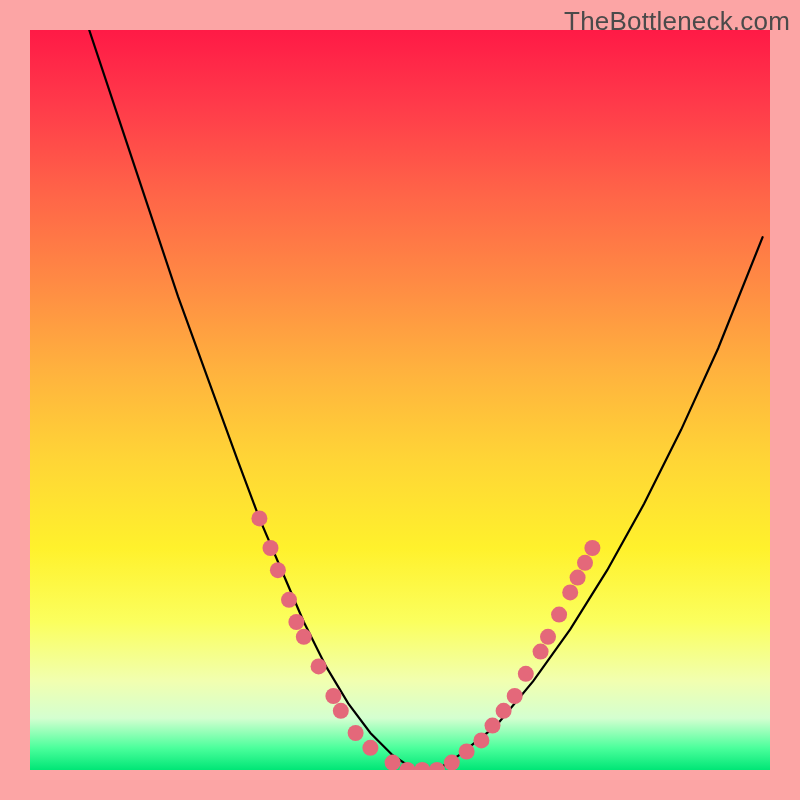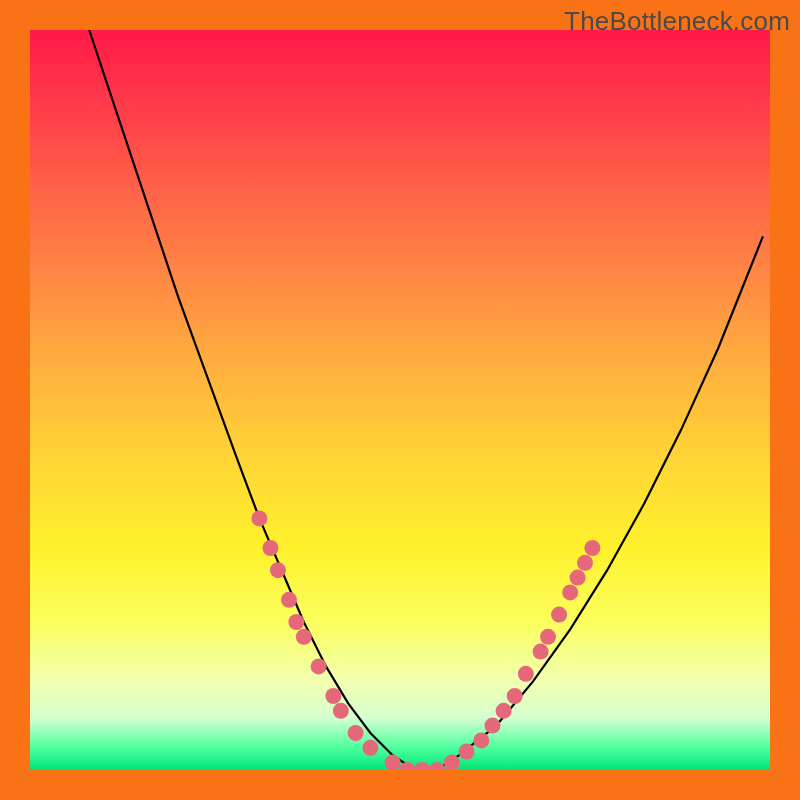--- a/index.html
+++ b/index.html
@@ -10,21 +10,21 @@
     overflow: hidden;
     background: #000;
     font-family: Arial, Helvetica, sans-serif;
   }
   .frame {
     position: absolute;
     top: 0;
     left: 0;
     width: 800px;
     height: 800px;
-    background: #f97316;
+    background: #fca5a5;
   }
   .plot {
     position: absolute;
     top: 30px;
     left: 30px;
     width: 740px;
     height: 740px;
     background: linear-gradient(to bottom,
       #ff1a46 0%,
       #ff3a4a 10%,

